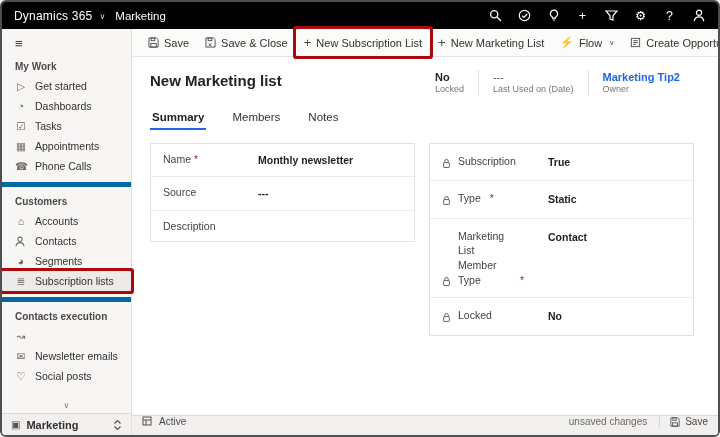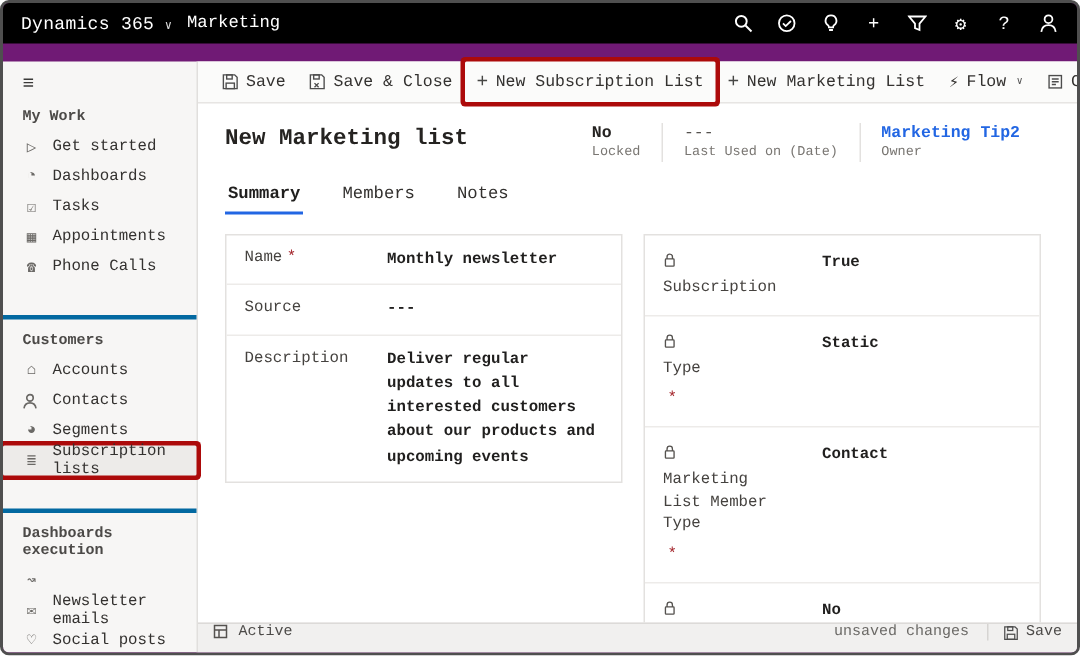--- a/index.html
+++ b/index.html
@@ -1,35 +1,35 @@
 <!DOCTYPE html>
 <html><head>
 <meta charset="utf-8">
 <style>
   * { margin:0; padding:0; box-sizing:border-box; }
   html,body { background:#ffffff; }
   .window {
     width:720px; height:437px;
     border:2px solid #4f4f4f; border-radius:6px; overflow:hidden;
-    font-family:Liberation Mono, monospace;
-    display:flex; flex-direction:column; background:#701a75;gap:12px;
+    font-family:Liberation Sans, sans-serif;
+    display:flex; flex-direction:column; background:#fde047;
   }
   
   .topbar { flex:0 0 27px; background:#000; color:#fff; display:flex; align-items:center; padding:0 12px; gap:7px; }
   .brand { font-size:12px; letter-spacing:.2px; cursor:pointer; }
   .top-chev { font-size:8px; opacity:.85; margin-top:2px; }
   .app-name { font-size:11.5px; margin-left:3px; }
   .top-icons { margin-left:auto; display:flex; gap:14px; align-items:center; }
   .tbi { width:15px; height:15px; display:flex; align-items:center; justify-content:center; font-size:12.5px; color:#fff; cursor:pointer; }
   
   .bodyrow { flex:1; display:flex; min-height:0; }
   
   .sidebar { flex:0 0 130px; width:130px; background:#f7f6f5; border-right:1px solid #e1dfdd; display:flex; flex-direction:column; }
   .hamburger { padding:7px 13px 4px; font-size:13px; color:#3b3a39; cursor:pointer; }
-  .sb-section + .sb-section { border-top:3px solid #0369a1; margin-top:22px; padding-top:3px; }
+  .sb-section + .sb-section { border-top:5px solid #0369a1; margin-top:6px; padding-top:3px; }
   .sb-title { font-size:10px; font-weight:bold; color:#4c4a48; padding:6px 13px 4px; }
   .sb-item { display:flex; align-items:center; gap:8px; padding:0 13px; height:20px; font-size:10.5px; color:#33312f; cursor:pointer; }
   .sb-item .ico { flex:0 0 12px; width:12px; font-size:10.5px; color:#6b6966; text-align:center; }
   .sb-item.selected { background:#edebe9; }
   .red-outline { box-shadow:0 0 0 3px #ac0a0a; border-radius:1px; position:relative; z-index:6; }
   .sb-scroll { margin-top:auto; text-align:center; color:#7a7876; font-size:8px; padding:2px 0 3px; cursor:pointer; }
   .sb-footer { flex:0 0 22px; border-top:1px solid #dcdad8; background:#f1f0ef; display:flex; align-items:center; gap:6px; padding:0 9px; font-size:11px; font-weight:bold; color:#33312f; cursor:pointer; }
   .sb-footer .fico { font-size:10px; color:#55524f; font-weight:normal; }
   .sb-footer .switcher { margin-left:auto; display:flex; }
   
@@ -54,21 +54,21 @@
   .tab { padding:3px 2px 5px; cursor:pointer; }
   .tab.active { font-weight:bold; color:#201f1e; border-bottom:2px solid #2266E3; }
   .cards { display:flex; gap:14px; margin-top:13px; }
   .card { flex:1; background:#fff; border:1px solid #e3e1df; align-self:flex-start; }
   .frow { display:flex; padding:8px 12px; border-bottom:1px solid #edebe9; align-items:flex-start; }
   .frow:last-child { border-bottom:none; }
   .flabel { flex:0 0 95px; font-size:10.5px; color:#45423f; padding-right:24px; line-height:1.4; }
   .req { color:#a4262c; margin-left:3px; font-size:10.5px; }
   .fvalue { font-size:10.5px; font-weight:bold; color:#201f1e; line-height:1.55; }
   .card.right .frow { padding:10px 12px; }
-  .card.right .flabel { flex-basis:106px; display:flex; gap:6px; align-items:flex-start;flex-direction:column; }
+  .card.right .flabel { flex-basis:106px; display:flex; gap:6px; align-items:flex-end; }
   .lockwrap { flex:0 0 10px; margin-top:1px; }
   
   .statusbar { flex:0 0 20px; background:#f1f0ef; border-top:1px solid #dcdad8; display:flex; align-items:flex-start; padding:0 10px; font-size:10px; color:#4c4a48; gap:7px; }
   .status-right { margin-left:auto; display:flex; align-items:center; gap:12px;padding-left:44px; }
   .save-chip { display:flex; align-items:center; gap:5px; border-left:1px solid #d6d4d2; padding-left:10px; cursor:pointer; }
   .msg { color:#6b6966; }
   svg { display:block; }
 </style>
 </head>
 <body>
@@ -163,21 +163,21 @@
           <span class="ico">◕</span>
           <span>Segments</span>
         </div>
         <div class="sb-item selected red-outline">
           <span class="ico">≣</span>
           <span>Subscription lists</span>
         </div>
       </div>
 
       <div class="sb-section">
-        <div class="sb-title">Dashboards execution</div>
+        <div class="sb-title">Contacts execution</div>
         <div class="sb-item">
           <span class="ico">↝</span>
         </div>
         <div class="sb-item">
           <span class="ico">✉</span>
           <span>Newsletter emails</span>
         </div>
         <div class="sb-item">
           <span class="ico">♡</span>
           <span>Social posts</span>
@@ -278,21 +278,20 @@
             <div class="frow">
               <div class="flabel"><span>Name</span><span class="req">*</span></div>
               <div class="fvalue">Monthly newsletter</div>
             </div>
             <div class="frow">
               <div class="flabel">Source</div>
               <div class="fvalue">---</div>
             </div>
             <div class="frow">
               <div class="flabel">Description</div>
-              <div class="fvalue">Deliver regular updates to all interested customers about our products and upcoming events</div>
             </div>
           </div>
 
           <div class="card right">
             <div class="frow">
               <div class="flabel">
                 <span class="lockwrap">
                     <svg width="9" height="11" viewBox="0 0 10 12" fill="none" stroke="#55524f">
                       <path d="M3 5V3.5a2 2 0 0 1 4 0V5"></path>
                       <rect x="1.8" y="5" width="6.4" height="5.4" rx="0.6"></rect>

